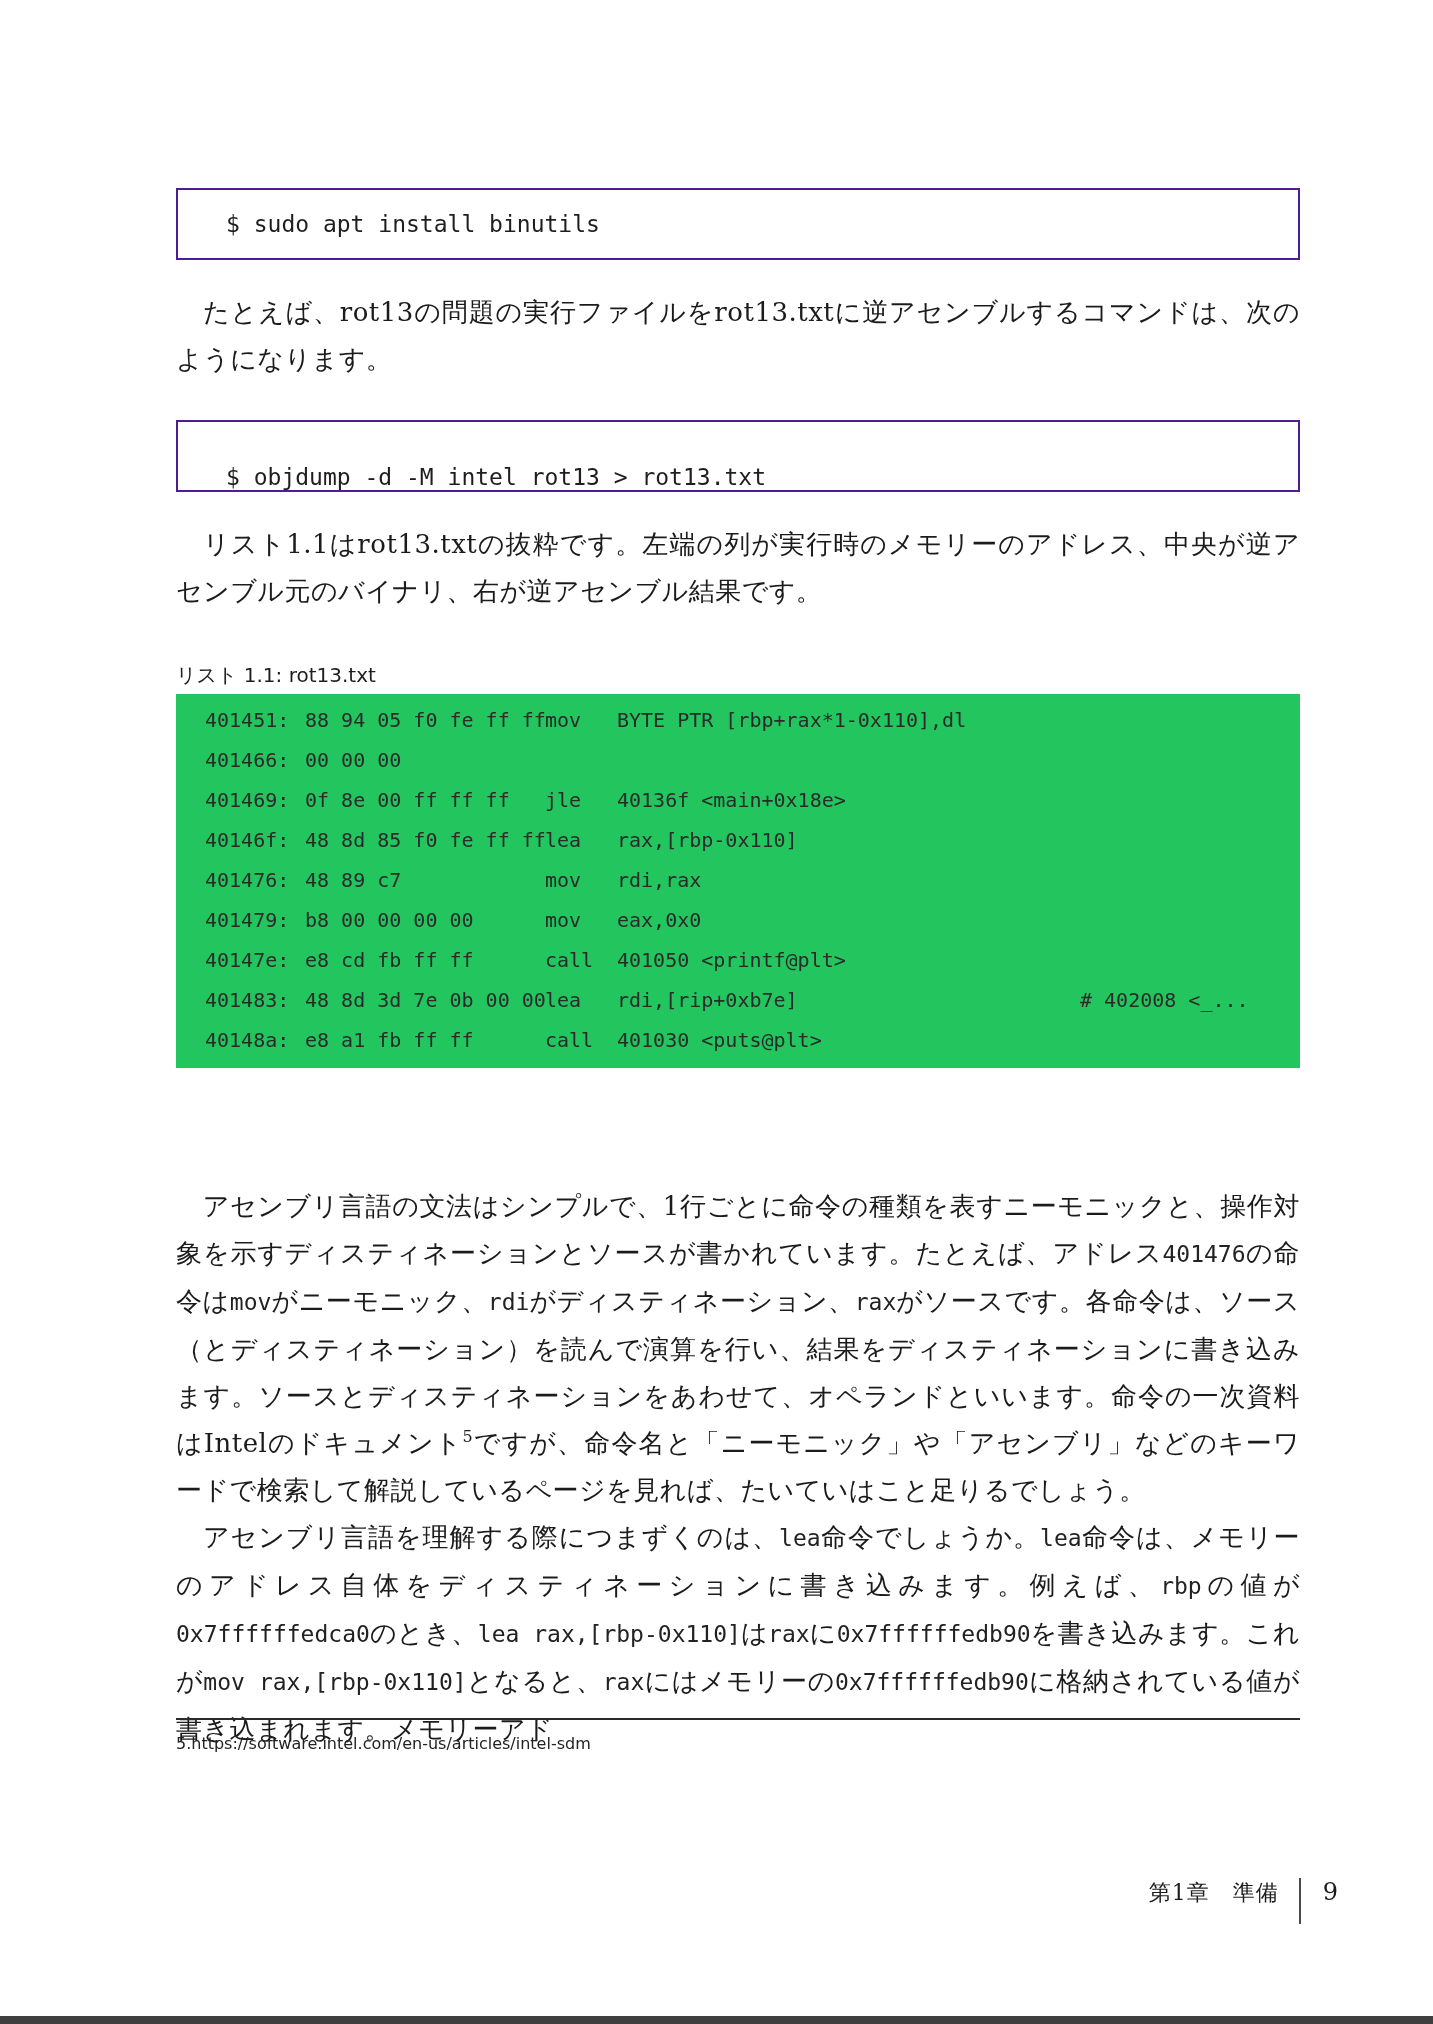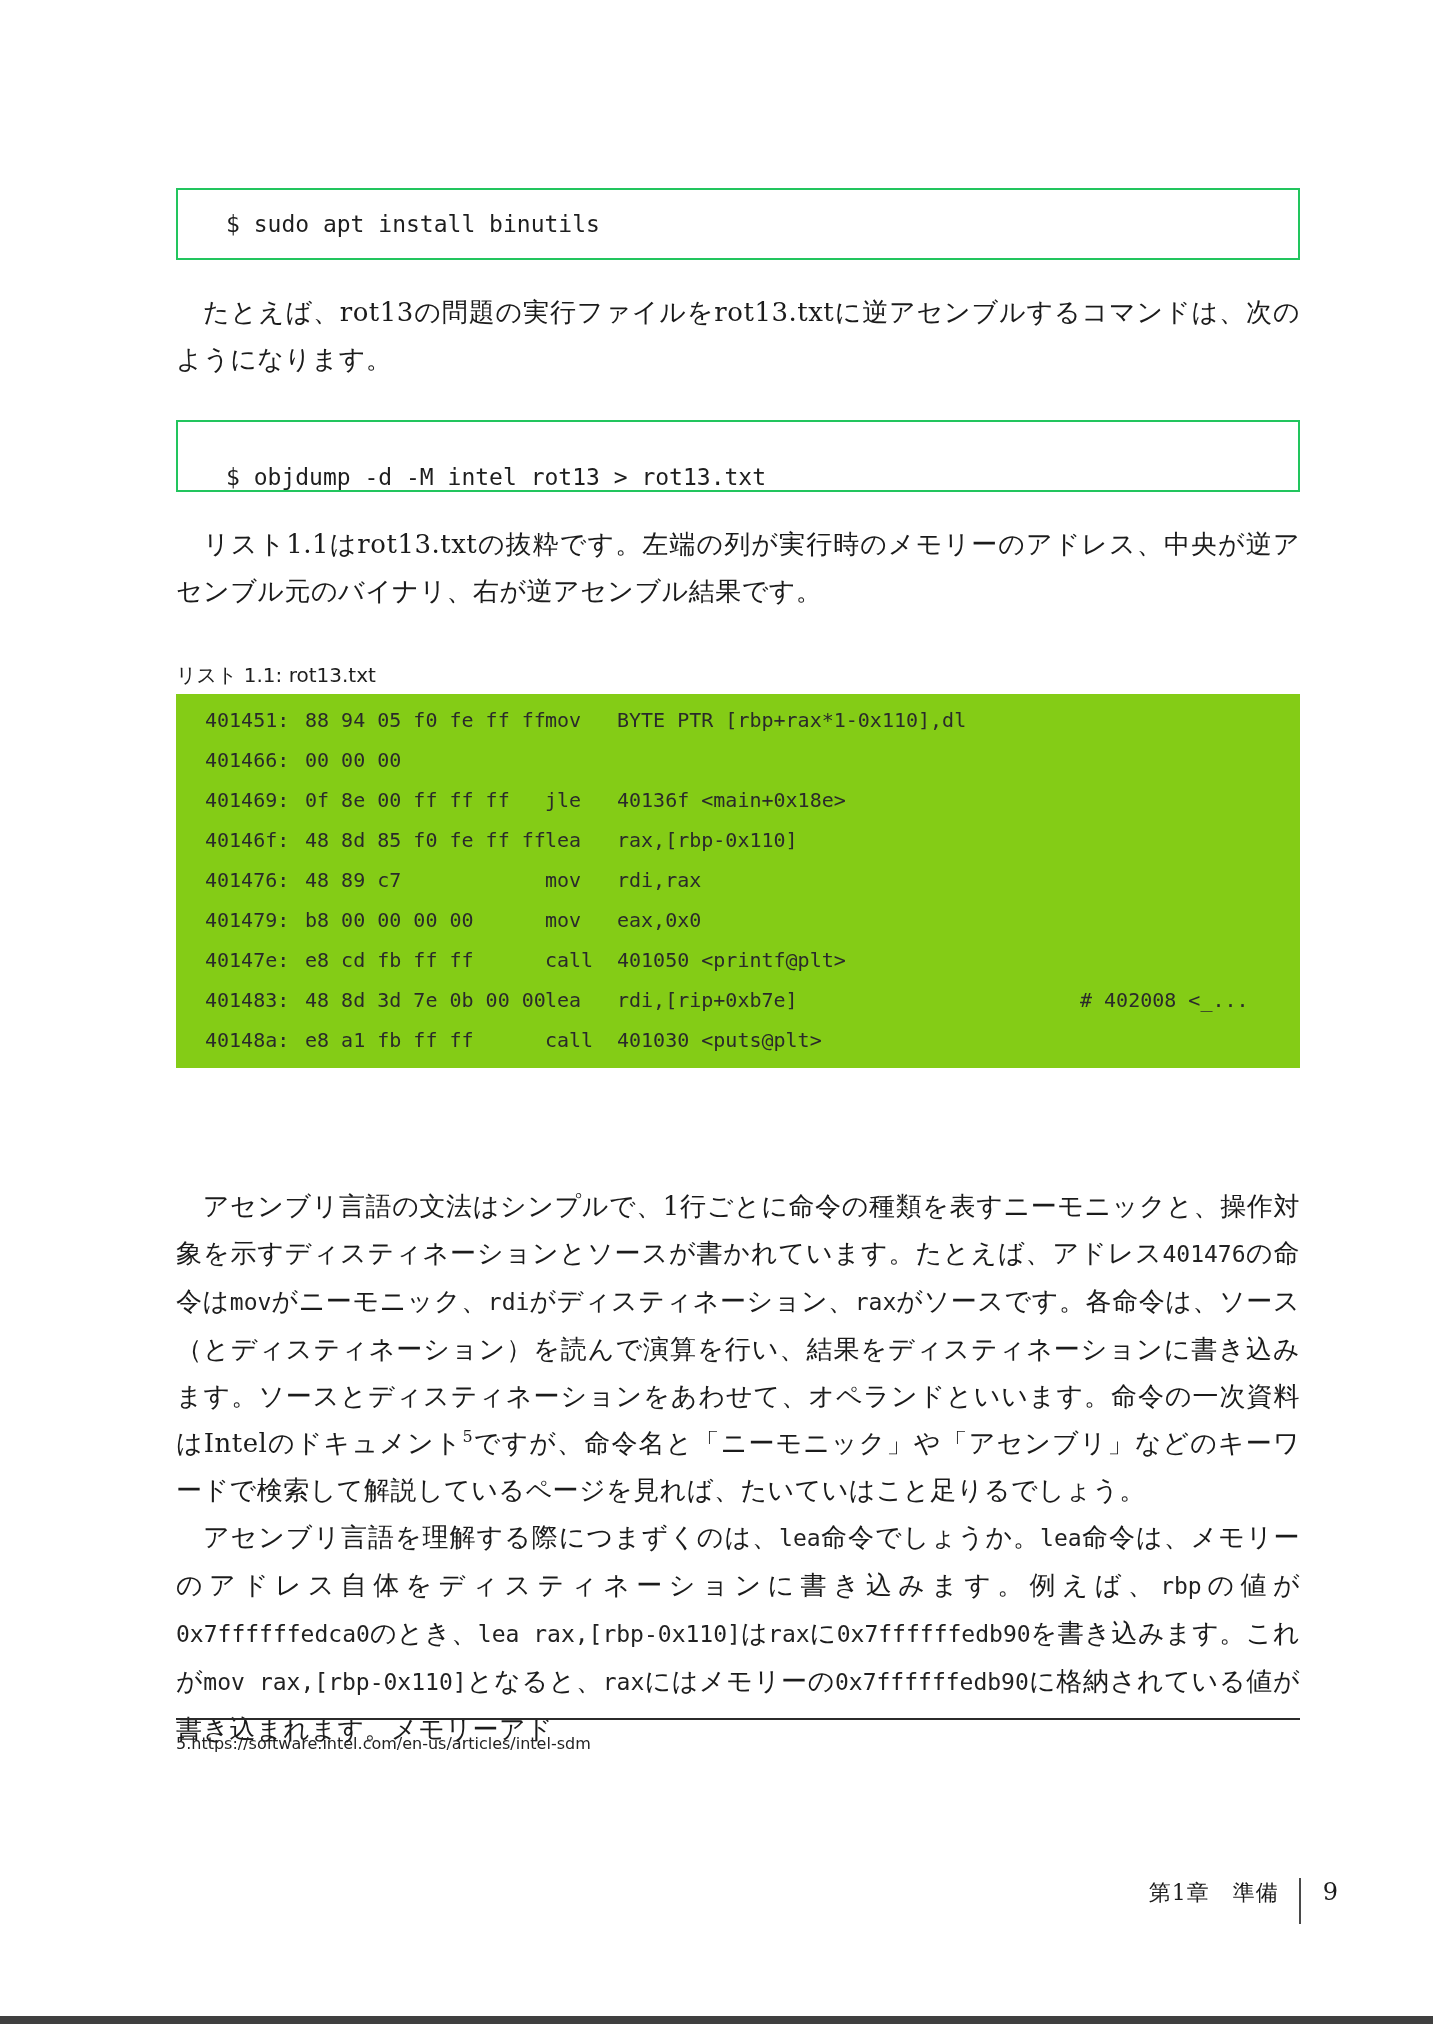--- a/index.html
+++ b/index.html
@@ -27,36 +27,36 @@
     color:#222;
   }
   .fn-ref {
     font-size:16px;
     line-height:0;
     vertical-align:super;
   }
   .codebox {
     box-sizing:border-box;
     height:72px;
-    border:2px solid #22c55e;
+    border:2px solid #4c1d95;
     display:flex;
     align-items:center;
     padding-left:48px;
     font-family:"DejaVu Sans Mono","Liberation Mono",monospace;
     font-size:23px;
     color:#1e1e1e;
     background:#ffffff;
   }
   .listing-caption {
     font-family:"DejaVu Sans","Liberation Sans",sans-serif;
     font-size:20px;
     color:#1e1e1e;
   }
   .listing {
-    background:#84cc16;
+    background:#22c55e;
     padding:6px 0 8px 0;
     font-family:"DejaVu Sans Mono","Liberation Mono",monospace;
     font-size:20px;
     color:#2a2a2a;
   }
   .lrow {
     display:flex;
     height:40px;
     align-items:center;
     padding-left:29px;

